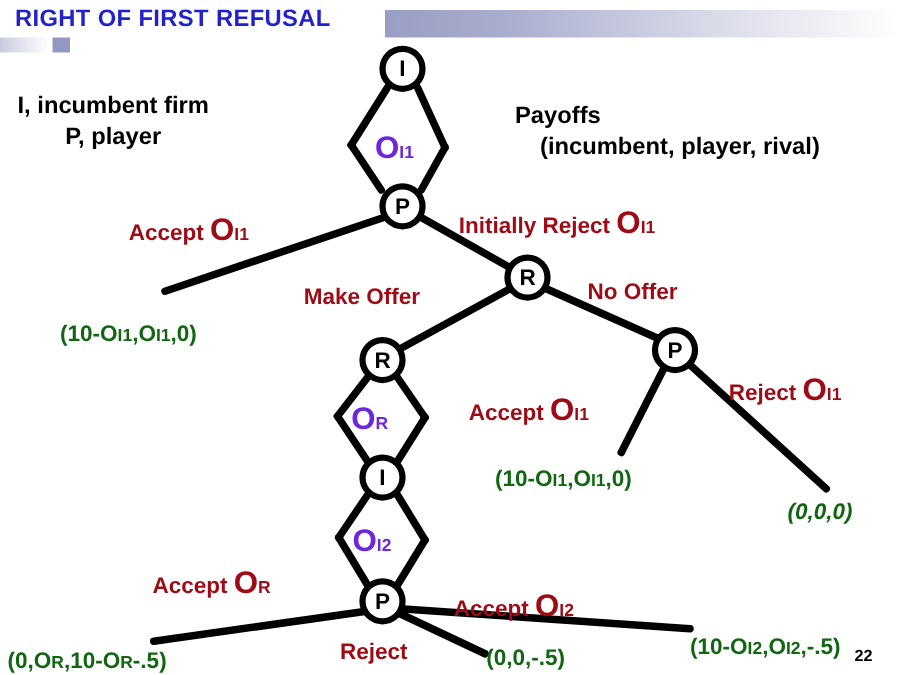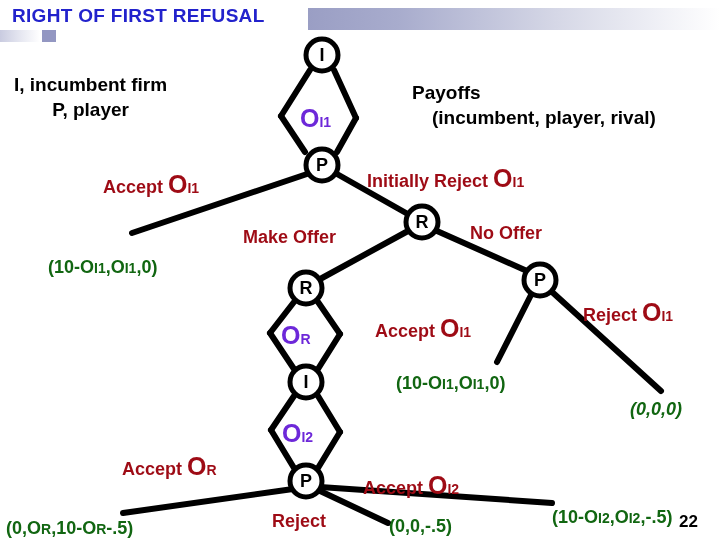--- a/index.html
+++ b/index.html
@@ -77,21 +77,21 @@
   }
   .lbl-action { color: #9e0b15; font-size: 18px; }
   .lbl-payoff { color: #116611; font-size: 18px; }
   .lbl-onode  { color: #6d28d9; font-size: 18px; }
   .bigO { font-size: 25px; }
   .sub  { font-size: 14px; }
   #page-number {
     position: absolute;
     right: 22px;
     bottom: 8px;
-    font-size: 17px;
+    font-size: 13px;
     font-weight: bold;
     color: #000000;
   }
 </style>
 </head>
 <body>
 
 <div id="slide">
 
   <div id="top-gradient-bar"></div>

